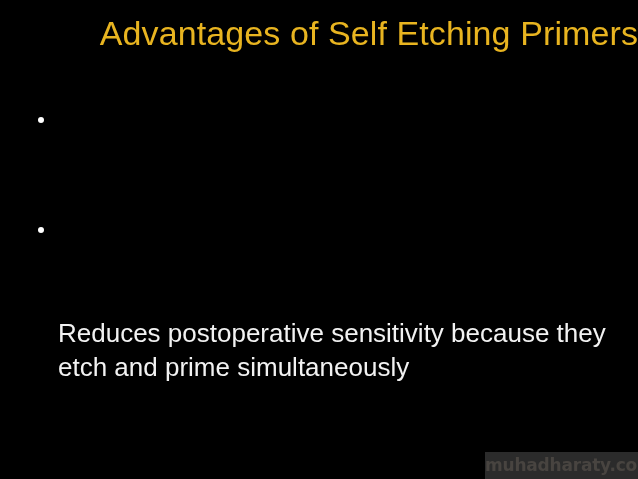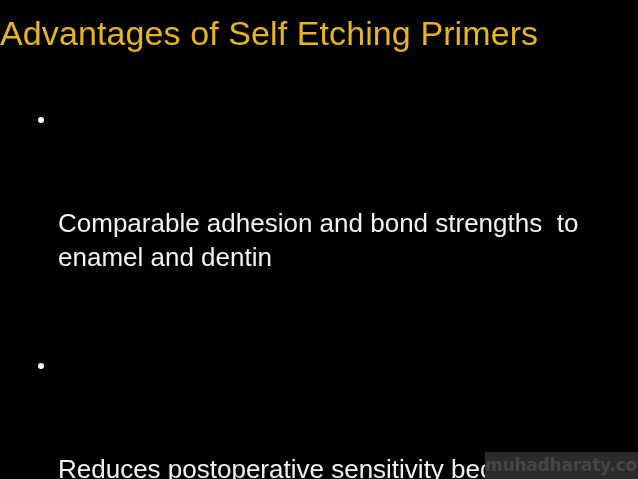--- a/index.html
+++ b/index.html
@@ -18,21 +18,21 @@
     background: #000000;
     overflow: hidden;
   }
 
   
   .slide-title {
     position: absolute;
     left: 0;
     top: 12px;
     width: 638px;
-    text-align: left;
+    text-align: right;
     color: #E8B420;
     font-size: 34px;
     line-height: 42px;
     font-weight: 400;
     letter-spacing: 0.1px;
     white-space: pre;
   }
 
   
   .body-list {
@@ -99,21 +99,20 @@
 <body>
 
 <div class="slide">
 
   <div class="slide-title">Advantages of Self Etching Primers</div>
 
   <ul class="body-list">
 
     <li class="bullet-item">
       <span class="bullet-marker"></span>
-      <span class="bullet-text">Comparable adhesion and bond strengths  to enamel and dentin</span>
     </li>
 
     <li class="bullet-item">
       <span class="bullet-marker"></span>
       <span class="bullet-text">Reduces postoperative sensitivity because they etch and prime simultaneously</span>
     </li>
 
   </ul>
 
   <div class="watermark-strip">

